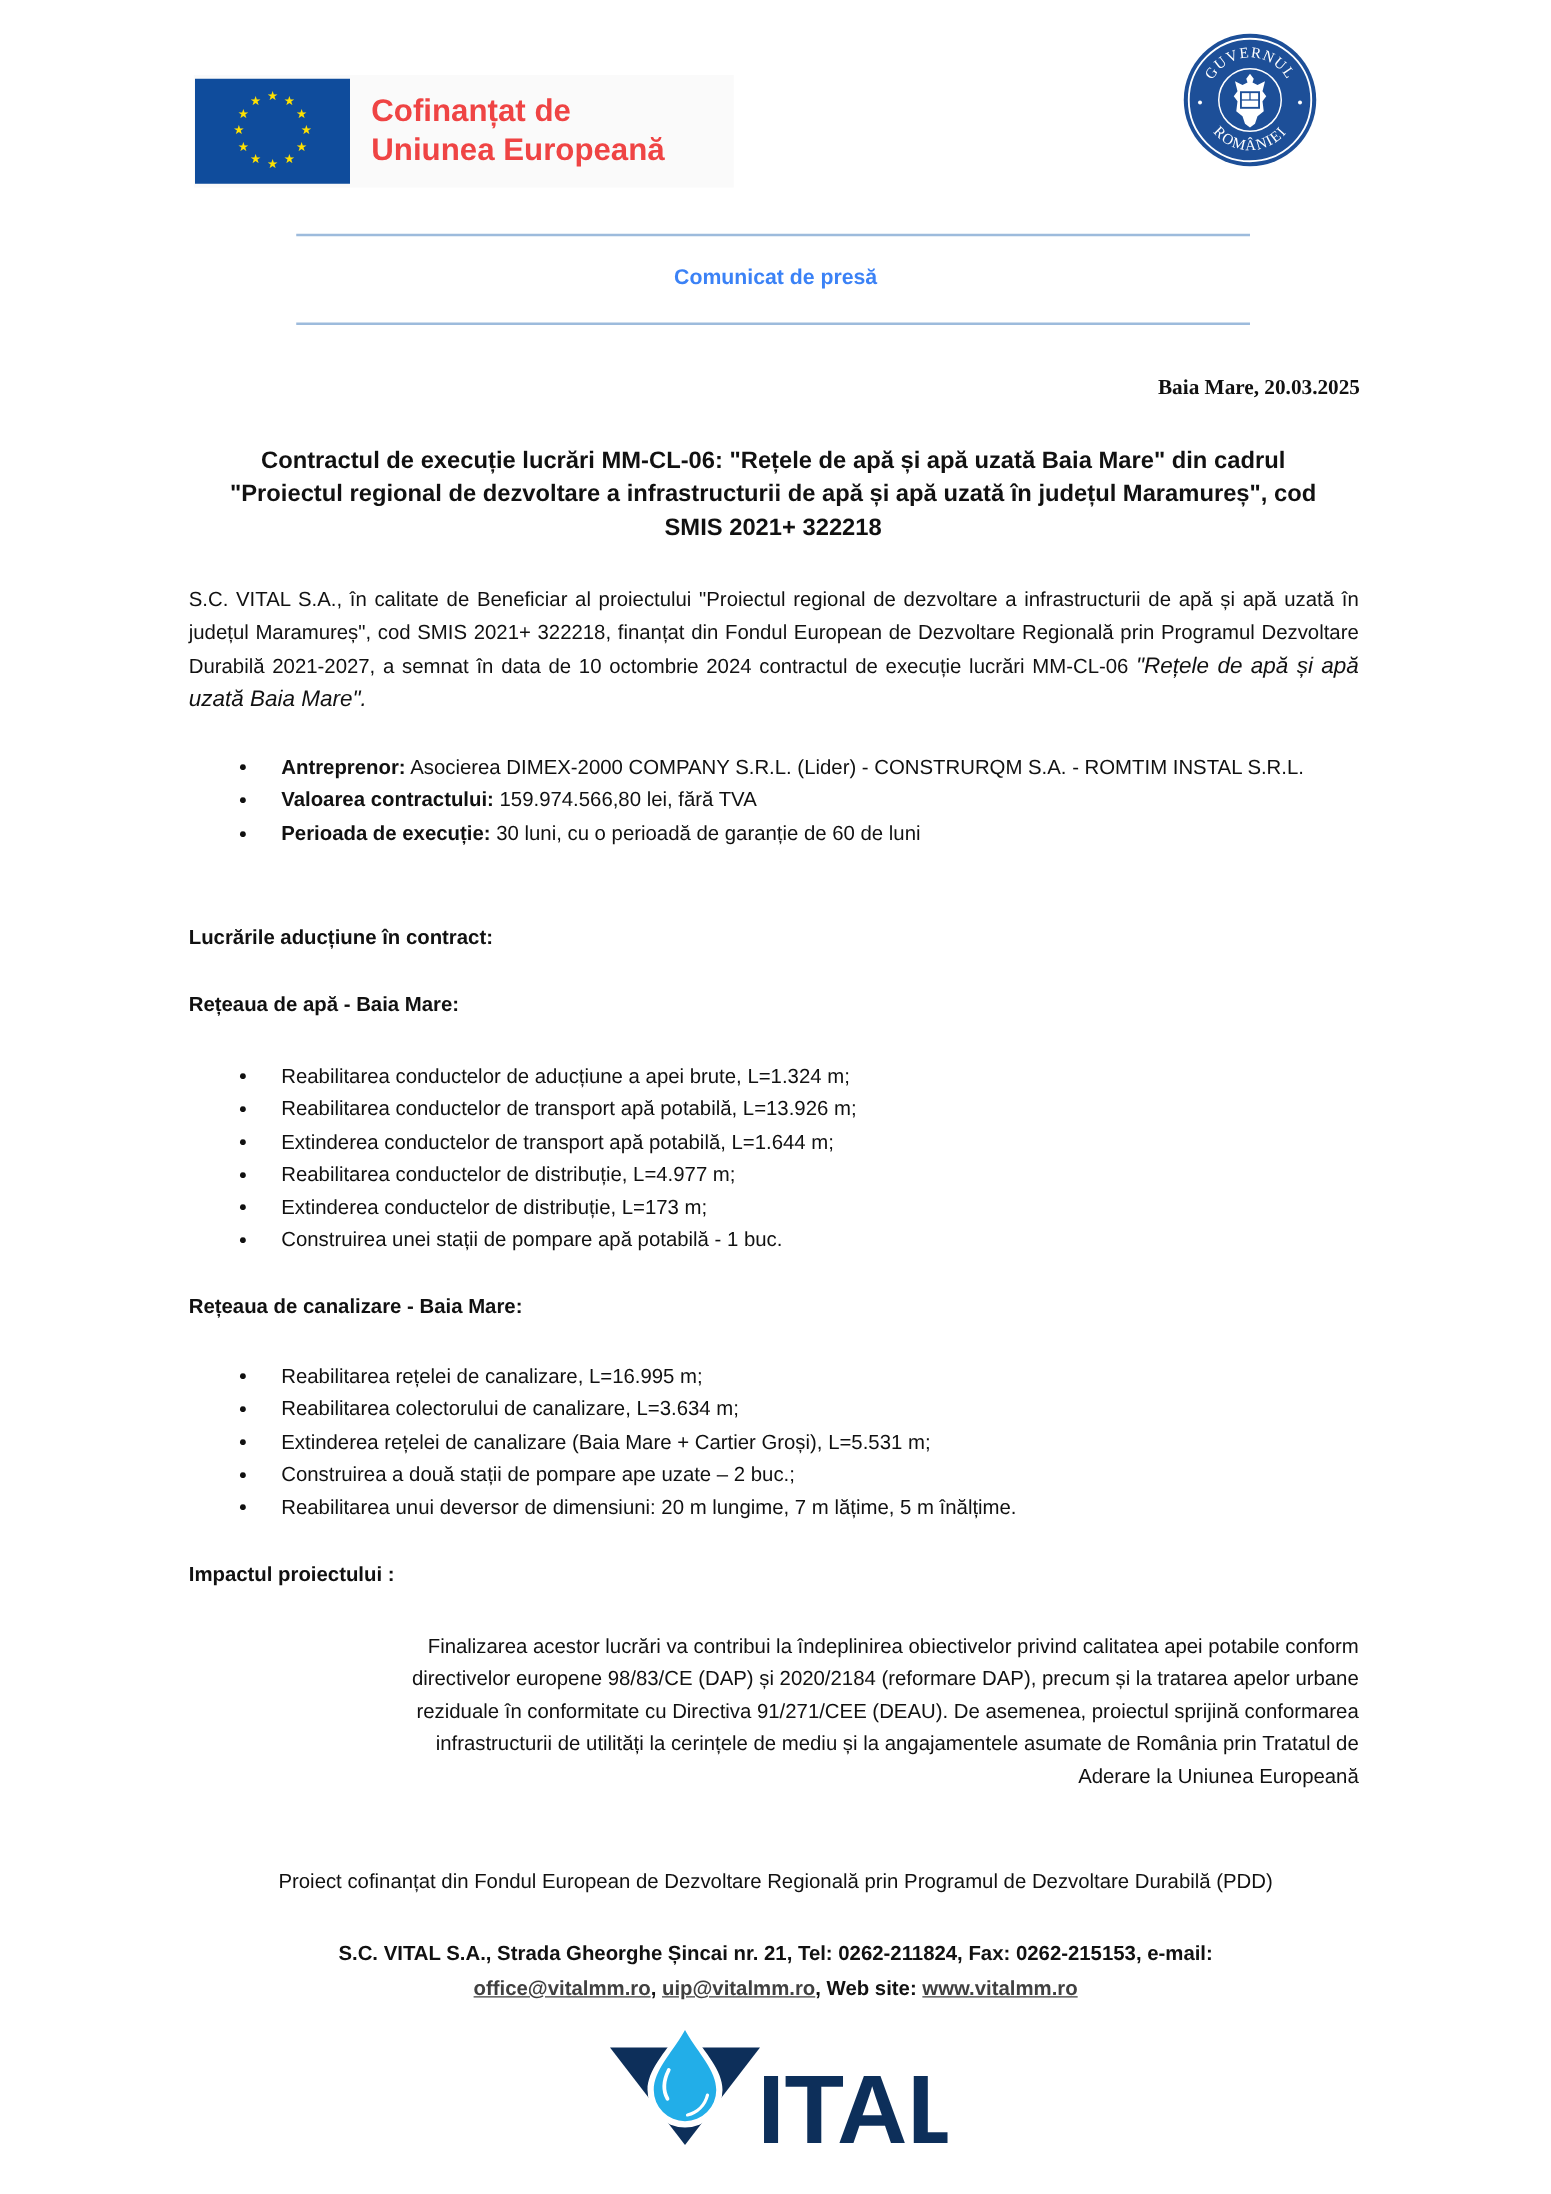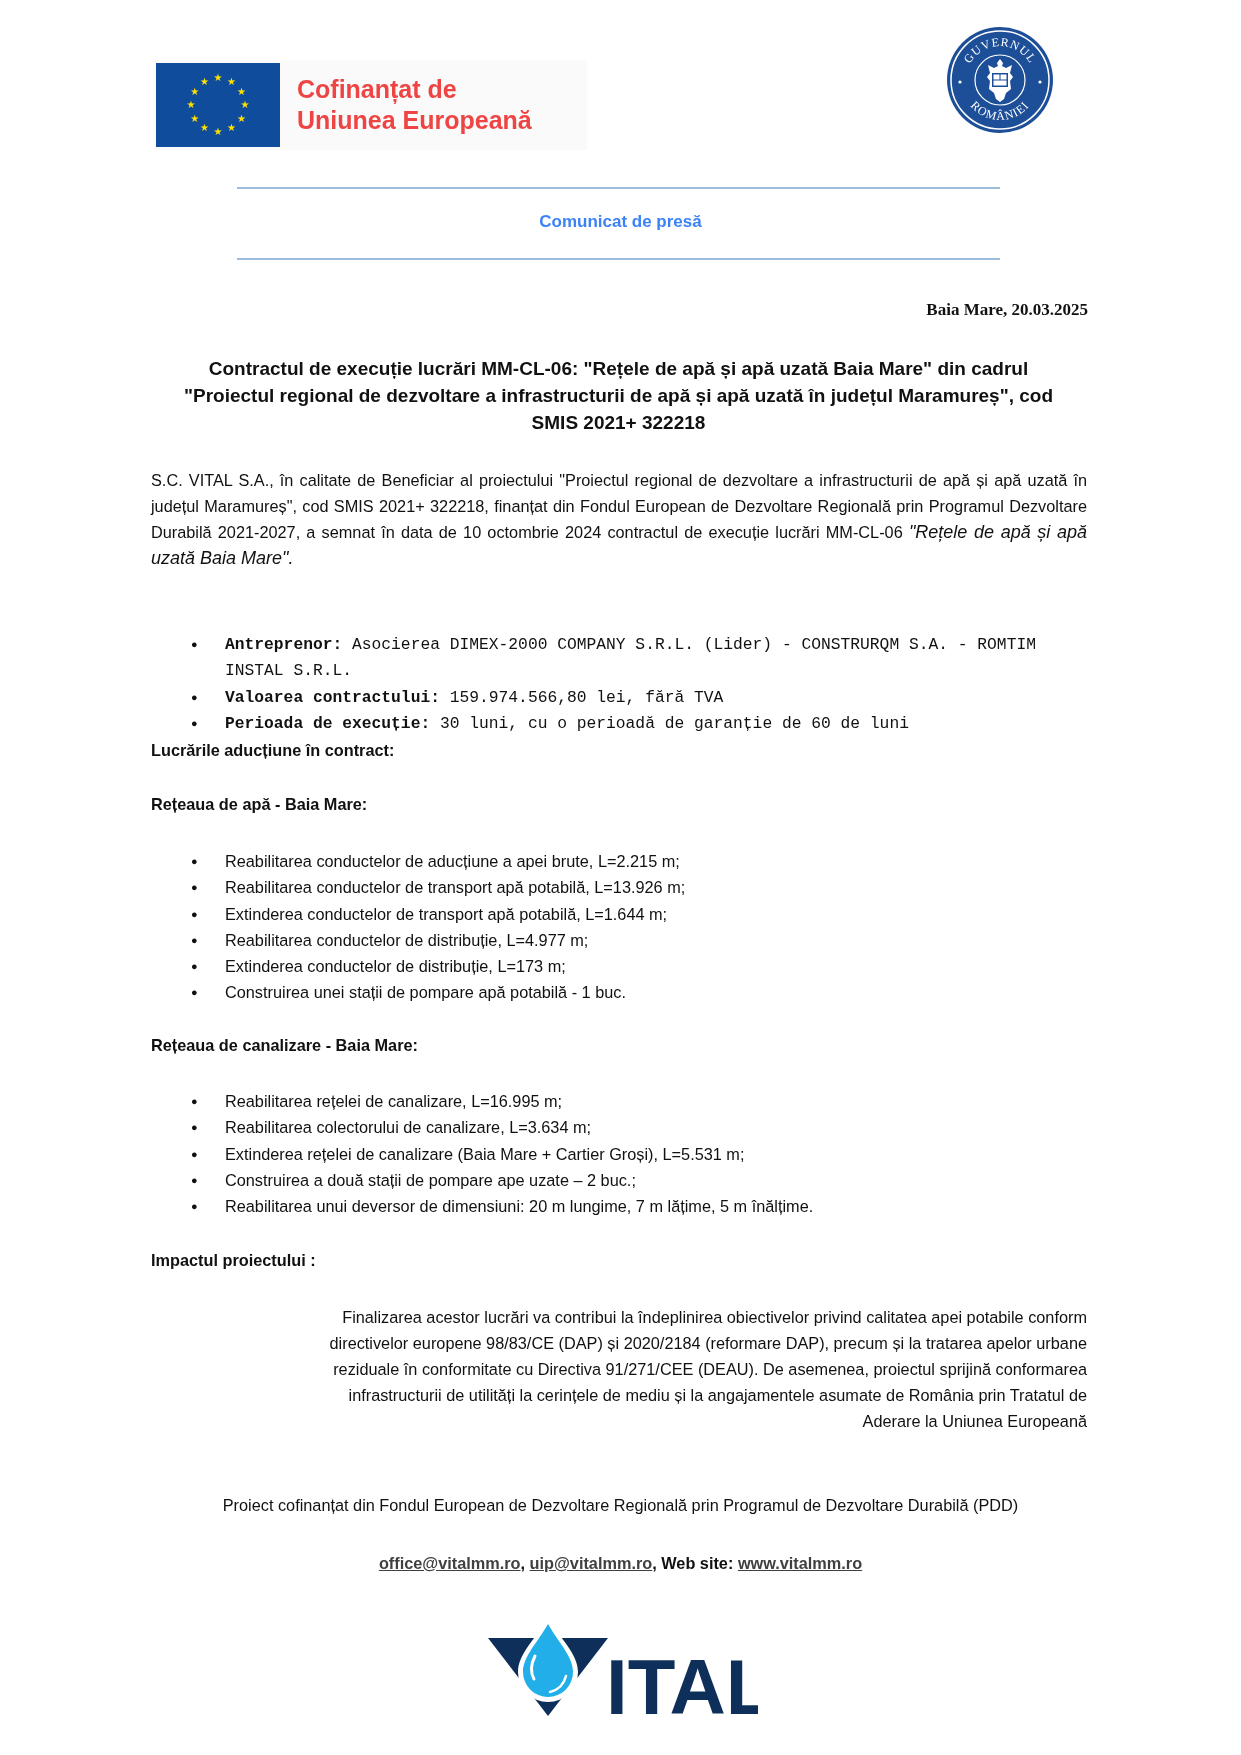--- a/index.html
+++ b/index.html
@@ -87,31 +87,31 @@
 <div class="abs doc-title">
   <div>Contractul de execuție lucrări MM-CL-06: "Rețele de apă și apă uzată Baia Mare" din cadrul</div>
   <div>"Proiectul regional de dezvoltare a infrastructurii de apă și apă uzată în județul Maramureș", cod</div>
   <div>SMIS 2021+ 322218</div>
 </div>
 
 <div class="abs body-text" style="top:467px;">
   <span>S.C. VITAL S.A., în calitate de Beneficiar al proiectului "Proiectul regional de dezvoltare a infrastructurii de apă și apă uzată în județul Maramureș", cod SMIS 2021+ 322218, finanțat din Fondul European de Dezvoltare Regională prin Programul Dezvoltare Durabilă 2021-2027, a semnat în data de 10 octombrie 2024 contractul de execuție lucrări MM-CL-06 </span><span class="it">"Rețele de apă și apă uzată Baia Mare".</span>
 </div>
 
-<ul class="bullets" style="top:632px;font-family:Liberation Mono, monospace;">
+<ul class="bullets" style="top:601px;">
   <li><b>Antreprenor:</b><span> Asocierea DIMEX-2000 COMPANY S.R.L. (Lider) - CONSTRURQM S.A. - ROMTIM INSTAL S.R.L.</span></li>
   <li><b>Valoarea contractului:</b><span> 159.974.566,80 lei, fără TVA</span></li>
   <li><b>Perioada de execuție:</b><span> 30 luni, cu o perioadă de garanție de 60 de luni</span></li>
 </ul>
 
 <div class="abs section-head" style="top:741px;">Lucrările aducțiune în contract:</div>
 
 <div class="abs section-head" style="top:795px;">Rețeaua de apă - Baia Mare:</div>
 <ul class="bullets" style="top:848px;">
-  <li>Reabilitarea conductelor de aducțiune a apei brute, L=2.215 m;</li>
+  <li>Reabilitarea conductelor de aducțiune a apei brute, L=1.324 m;</li>
   <li>Reabilitarea conductelor de transport apă potabilă, L=13.926 m;</li>
   <li>Extinderea conductelor de transport apă potabilă, L=1.644 m;</li>
   <li>Reabilitarea conductelor de distribuție, L=4.977 m;</li>
   <li>Extinderea conductelor de distribuție, L=173 m;</li>
   <li>Construirea unei stații de pompare apă potabilă - 1 buc.</li>
 </ul>
 
 <div class="abs section-head" style="top:1036px;">Rețeaua de canalizare - Baia Mare:</div>
 <ul class="bullets" style="top:1088px;">
   <li>Reabilitarea rețelei de canalizare, L=16.995 m;</li>
@@ -125,20 +125,21 @@
 <div class="abs impact-text" style="top:1304px;">
   <div>Finalizarea acestor lucrări va contribui la îndeplinirea obiectivelor privind calitatea apei potabile conform</div>
   <div>directivelor europene 98/83/CE (DAP) și 2020/2184 (reformare DAP), precum și la tratarea apelor urbane</div>
   <div>reziduale în conformitate cu Directiva 91/271/CEE (DEAU). De asemenea, proiectul sprijină conformarea</div>
   <div>infrastructurii de utilități la cerințele de mediu și la angajamentele asumate de România prin Tratatul de</div>
   <div>Aderare la Uniunea Europeană</div>
 </div>
 
 <div class="abs footer-note">Proiect cofinanțat din Fondul European de Dezvoltare Regională prin Programul de Dezvoltare Durabilă (PDD)</div>
 <div class="abs contact">
+  <div>S.C. VITAL S.A., Strada Gheorghe Șincai nr. 21, Tel: 0262-211824, Fax: 0262-215153, e-mail:</div>
   <div>
     <a href="#">office@vitalmm.ro</a><span>, </span><a href="#">uip@vitalmm.ro</a><span>, Web site: </span><a href="#">www.vitalmm.ro</a>
   </div>
 </div>
 
 <svg class="abs vital-logo" viewBox="0 0 270 125">
   <g>
     <polygon points="0,32 120,32 60,110" fill="#0d2f5a"></polygon>
     <path d="M60 12 C 48 32, 30 48, 30 66 A 30 30 0 0 0 90 66 C 90 48, 72 32, 60 12 Z" fill="#ffffff"></path>
     <path d="M60 18 C 50 36, 35 50, 35 66 A 25 25 0 0 0 85 66 C 85 50, 70 36, 60 18 Z" fill="#22aee8"></path>

